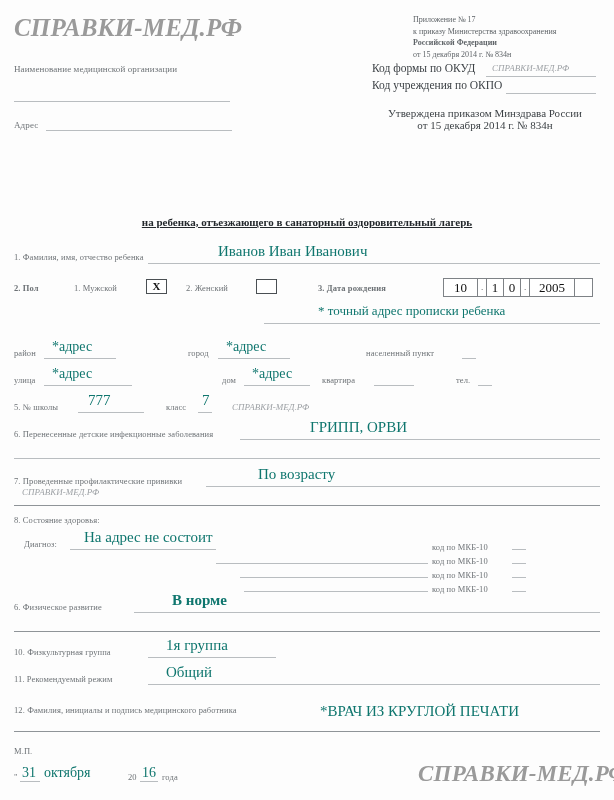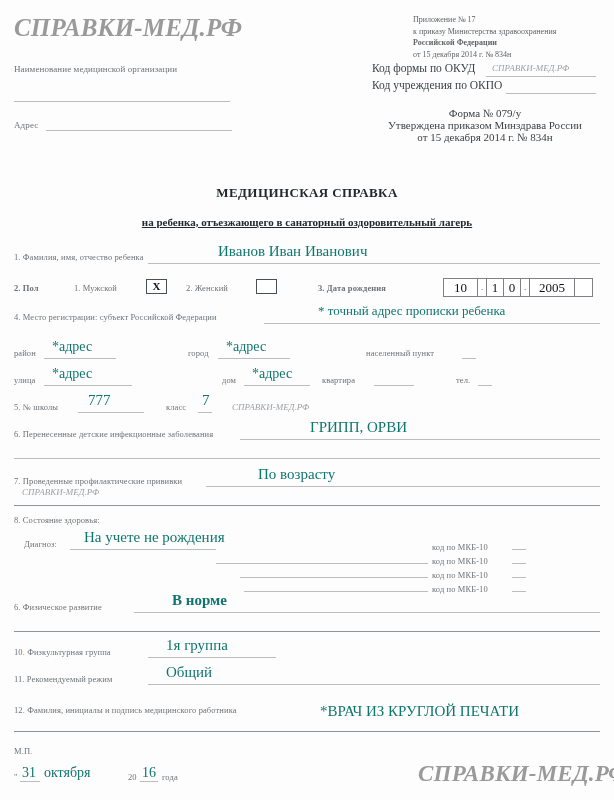--- a/index.html
+++ b/index.html
@@ -153,34 +153,32 @@
 
   <div class="abs hdr-line" style="left:372px; top:62px;">Код формы по ОКУД</div>
   <div class="abs wm-sm" style="left:492px; top:63px;">СПРАВКИ-МЕД.РФ</div>
   <div class="abs rule" style="left:486px; top:76px; width:110px;"></div>
 
   <div class="abs hdr-line" style="left:372px; top:79px;">Код учреждения по ОКПО</div>
   <div class="abs val-sm" style="left:512px; top:80px;"></div>
   <div class="abs rule" style="left:506px; top:93px; width:90px;"></div>
 
   <div class="abs" style="left:360px; top:107px; width:250px;">
-    <div class="doc-line">Форма № 079/у</div>
     <div class="doc-line">Утверждена приказом Минздрава России</div>
     <div class="doc-line">от 15 декабря 2014 г. № 834н</div>
   </div>
 
   <div class="abs lbl" style="left:14px; top:64px; font-size:9px;">Наименование медицинской организации</div>
   <div class="abs val-sm" style="left:20px; top:82px;"></div>
   <div class="abs rule" style="left:14px; top:101px; width:216px;"></div>
 
   <div class="abs lbl" style="left:14px; top:120px; font-size:9px;">Адрес</div>
   <div class="abs val-sm" style="left:52px; top:111px;"></div>
   <div class="abs rule" style="left:46px; top:130px; width:186px;"></div>
 
-  <div class="abs title-main" style="left:0; top:185px;">МЕДИЦИНСКАЯ СПРАВКА</div>
   <div class="abs title-sub" style="left:0; top:216px;text-decoration:underline;">на ребенка, отъезжающего в санаторный оздоровительный лагерь</div>
 
   <div class="abs lbl" style="left:14px; top:252px;">1. Фамилия, имя, отчество ребенка</div>
   <div class="abs val" style="left:218px; top:243px; font-size:15px;">Иванов Иван Иванович</div>
   <div class="abs rule" style="left:148px; top:263px; width:452px;"></div>
 
   <div class="abs lbl lbl-b" style="left:14px; top:283px;">2. Пол</div>
   <div class="abs lbl" style="left:74px; top:283px;">1. Мужской</div>
   <div class="abs cbox" style="left:146px; top:279px;">X</div>
   <div class="abs lbl" style="left:186px; top:283px;">2. Женский</div>
@@ -190,21 +188,20 @@
   <div class="abs dob" style="left:443px; top:278px;">
     <div class="cell w2">10</div>
     <div class="cell dot">.</div>
     <div class="cell w1">1</div>
     <div class="cell w1">0</div>
     <div class="cell dot">.</div>
     <div class="cell w4">2005</div>
     <div class="cell w1"></div>
   </div>
 
-  <div class="abs lbl" style="left:14px; top:312px;">4. Место регистрации: субъект Российской Федерации</div>
   <div class="abs val" style="left:318px; top:303px; font-size:13px;">* точный адрес  прописки ребенка</div>
   <div class="abs rule" style="left:264px; top:323px; width:336px;"></div>
 
   <div class="abs lbl" style="left:14px; top:348px;">район</div>
   <div class="abs val" style="left:52px; top:339px;">*адрес</div>
   <div class="abs rule" style="left:44px; top:358px; width:72px;"></div>
 
   <div class="abs lbl" style="left:188px; top:348px;">город</div>
   <div class="abs val" style="left:226px; top:339px;">*адрес</div>
   <div class="abs rule" style="left:218px; top:358px; width:72px;"></div>
@@ -248,21 +245,21 @@
   <div class="abs lbl" style="left:14px; top:476px;">7. Проведенные профилактические прививки</div>
   <div class="abs wm-sm" style="left:22px; top:487px;">СПРАВКИ-МЕД.РФ</div>
   <div class="abs val" style="left:258px; top:466px; font-size:15px;">По возрасту</div>
   <div class="abs rule" style="left:206px; top:486px; width:394px;"></div>
   <div class="abs val-sm" style="left:20px; top:492px;"></div>
   <div class="abs rule rule-thick" style="left:14px; top:505px; width:586px;"></div>
 
   <div class="abs lbl" style="left:14px; top:515px;">8. Состояние здоровья:</div>
 
   <div class="abs lbl" style="left:24px; top:539px;">Диагноз:</div>
-  <div class="abs val" style="left:84px; top:529px; font-size:15px;">На учете не рождения</div>
+  <div class="abs val" style="left:84px; top:529px; font-size:15px;">На адрес не состоит</div>
   <div class="abs rule" style="left:70px; top:549px; width:146px;"></div>
 
   <div class="abs lbl" style="left:432px; top:542px;">код по МКБ-10</div>
   <div class="abs val-sm" style="left:516px; top:536px;"></div>
   <div class="abs rule" style="left:512px; top:549px; width:14px;"></div>
 
   <div class="abs val-sm" style="left:230px; top:550px;"></div>
   <div class="abs rule" style="left:216px; top:563px; width:212px;"></div>
   <div class="abs lbl" style="left:432px; top:556px;">код по МКБ-10</div>
   <div class="abs val-sm" style="left:516px; top:550px;"></div>

